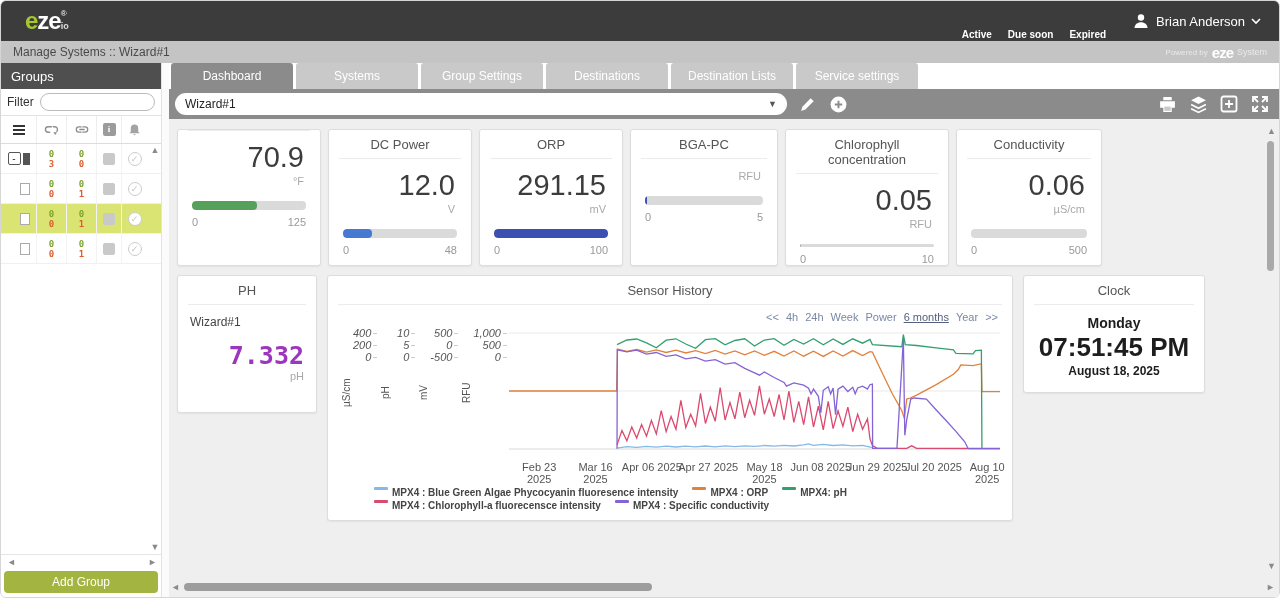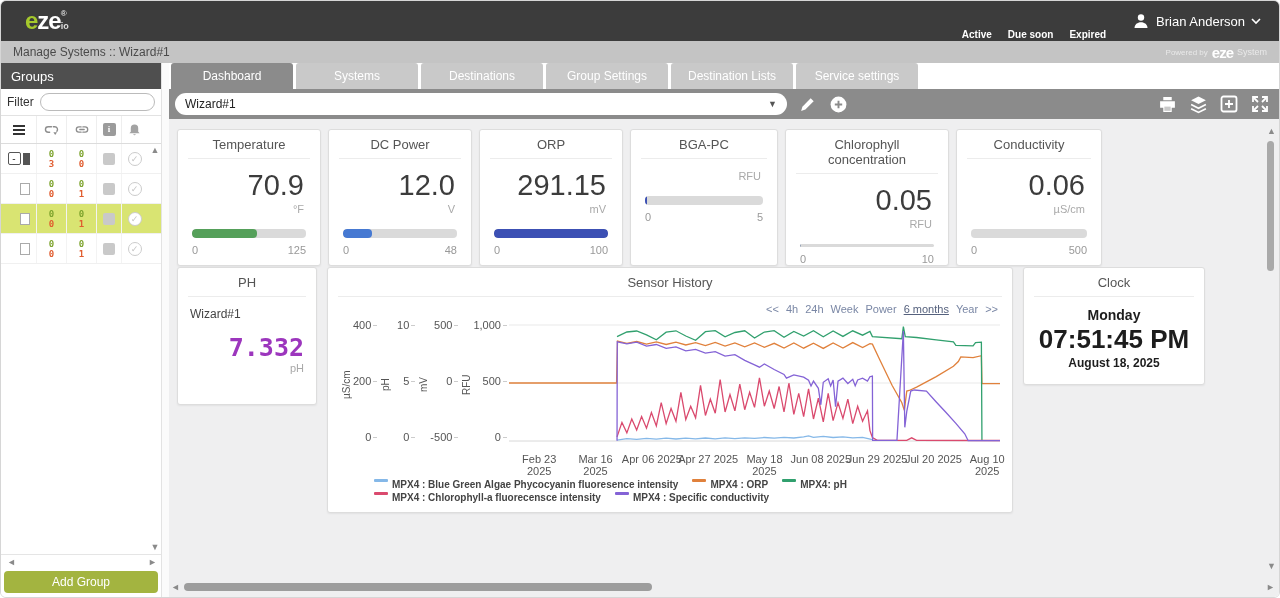--- a/index.html
+++ b/index.html
@@ -100,39 +100,39 @@
   .cards-row { display:flex; gap:7px; }
   .gauge { height:137px; display:flex; flex-direction:column; }
   .gauge-body { text-align:right; padding:10px 16px 0; }
   .gauge-value { font-size:29px; color:#3c3c3c; letter-spacing:0; }
   .gauge-unit { font-size:11px; color:#a9a9a9; margin-top:1px; }
   .gauge-bar { margin:14px 14px 0; height:9px; border-radius:4px; background:#dadada; overflow:hidden;}
   .gauge-fill { height:100%; border-radius:4px; }
   .gauge-range { display:flex; justify-content:space-between; margin:6px 14px 0;
     font-size:11px; color:#999; }
 
-  .row2 { display:flex; gap:8px; margin-top:1px; align-items:flex-start; }
+  .row2 { display:flex; gap:8px; margin-top:9px; align-items:flex-start; }
   .ph-card { width:140px; height:138px; }
   .ph-body { padding:10px 12px 0; }
   .ph-system { font-size:12px; color:#444; }
   .ph-value { margin-top:12px; text-align:right; font-family:"DejaVu Sans Mono", monospace;
     font-weight:bold; font-size:25px; }
   .ph-unit { text-align:right; font-size:11px; color:#a9a9a9; }
 
   .chart-card { width:686px; height:246px; margin-left:2px; }
   .chart-body { padding:2px 12px 0; }
   .range-row { text-align:right; font-size:11px; color:#7a87a5; padding:4px 2px 2px; }
   .range-link { margin-left:7px; cursor:pointer; }
   .range-link.active { text-decoration:underline; color:#55617d; }
   .chart-flex { display:flex; height:132px; margin-top:2px; }
   .yaxis { display:flex; flex:0 0 auto; }
   .yunit { writing-mode:vertical-rl; transform:rotate(180deg); font-size:10px; color:#555;
     display:flex; align-items:center; justify-content:center; width:12px; }
-  .yticks { display:flex; flex-direction:column; justify-content:space-between;
-    align-items:flex-end; font-size:11px; color:#555; padding:0 2px 8px 1px; min-width:26px;}
+  .yticks { display:flex; flex-direction:column; justify-content:flex-start;
+    align-items:flex-end; font-size:11px; color:#555; padding:0 2px 8px 1px; min-width:26px;font-style:italic;}
   .ytick { display:flex; align-items:center; gap:2px; }
   .ytick::after { content:""; width:4px; height:1px; background:#ccc; display:inline-block;}
   .plot-wrap { flex:1; position:relative; }
   .plot-wrap svg { width:100%; height:100%; display:block; }
   .x-axis { position:relative; height:26px; margin-left:148px; font-size:11px; color:#555; }
   .x-tick { position:absolute; top:2px; transform:translateX(-50%); text-align:center;
     line-height:12px; white-space:nowrap; }
   .legend { margin:2px 0 0 34px; font-size:10px; font-weight:bold; color:#444;
     display:flex; flex-wrap:wrap; column-gap:14px; row-gap:2px; padding-bottom:4px; max-width:630px;}
   .legend-item { display:inline-flex; align-items:flex-start; gap:4px; cursor:pointer; }
@@ -356,22 +356,22 @@
         <button class="addgroup">Add Group</button>
       </div>
     </div>
 
     <div class="gutter"></div>
 
     <div class="main">
       <div class="tabs" id="tabs">
           <div class="tab active">Dashboard</div>
           <div class="tab">Systems</div>
+          <div class="tab">Group Settings</div>
           <div class="tab">Destinations</div>
-          <div class="tab">Group Settings</div>
           <div class="tab">Destination Lists</div>
           <div class="tab">Service settings</div>
         </div>
 
       <div class="toolbar">
         <div class="dash-select">
           <span>Wizard#1</span>
           <span class="caret">▼</span>
         </div>
         <span class="tb-icon">
@@ -410,21 +410,20 @@
           <svg class="ic" width="18" height="18" viewBox="0 0 18 18">
               <path d="M2 7V2h5M11 2h5v5M16 11v5h-5M7 16H2v-5" stroke="#fff" stroke-width="1.8" fill="none"></path>
               <path d="M3 3l4 4M15 3l-4 4M15 15l-4-4M3 15l4-4" stroke="#fff" stroke-width="1.8"></path>
             </svg>
         </span>
       </div>
 
       <div class="content">
         <div class="cards-row" id="gauges">
             <div class="card gauge" style="width: 144px;">
-              <div class="card-title">Temperature</div>
               <div class="card-divider"></div>
               <div class="gauge-body">
                 <div class="gauge-value">70.9</div>
                 <div class="gauge-unit">°F</div>
               </div>
               <div class="gauge-bar">
                 <div class="gauge-fill" style="width: 57%; background: rgb(85, 160, 90);"></div>
               </div>
               <div class="gauge-range">
                 <span>0</span>

